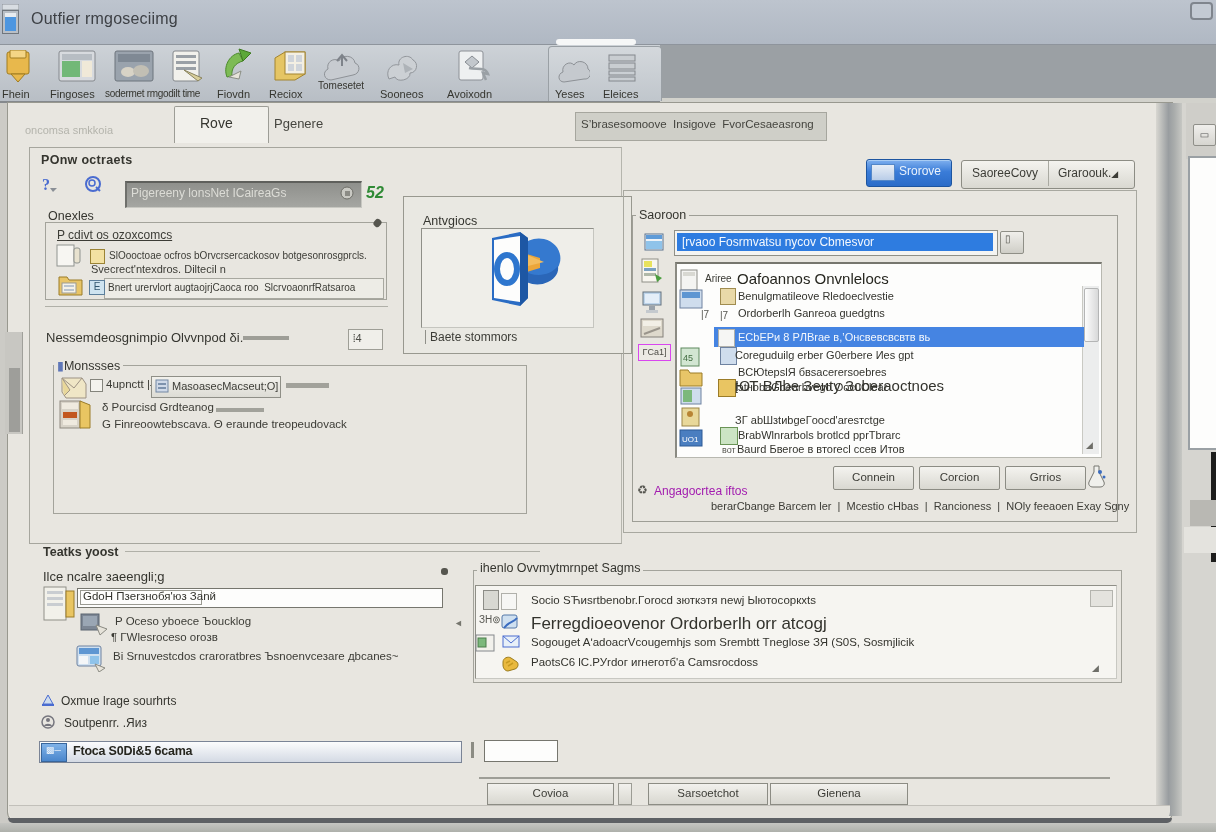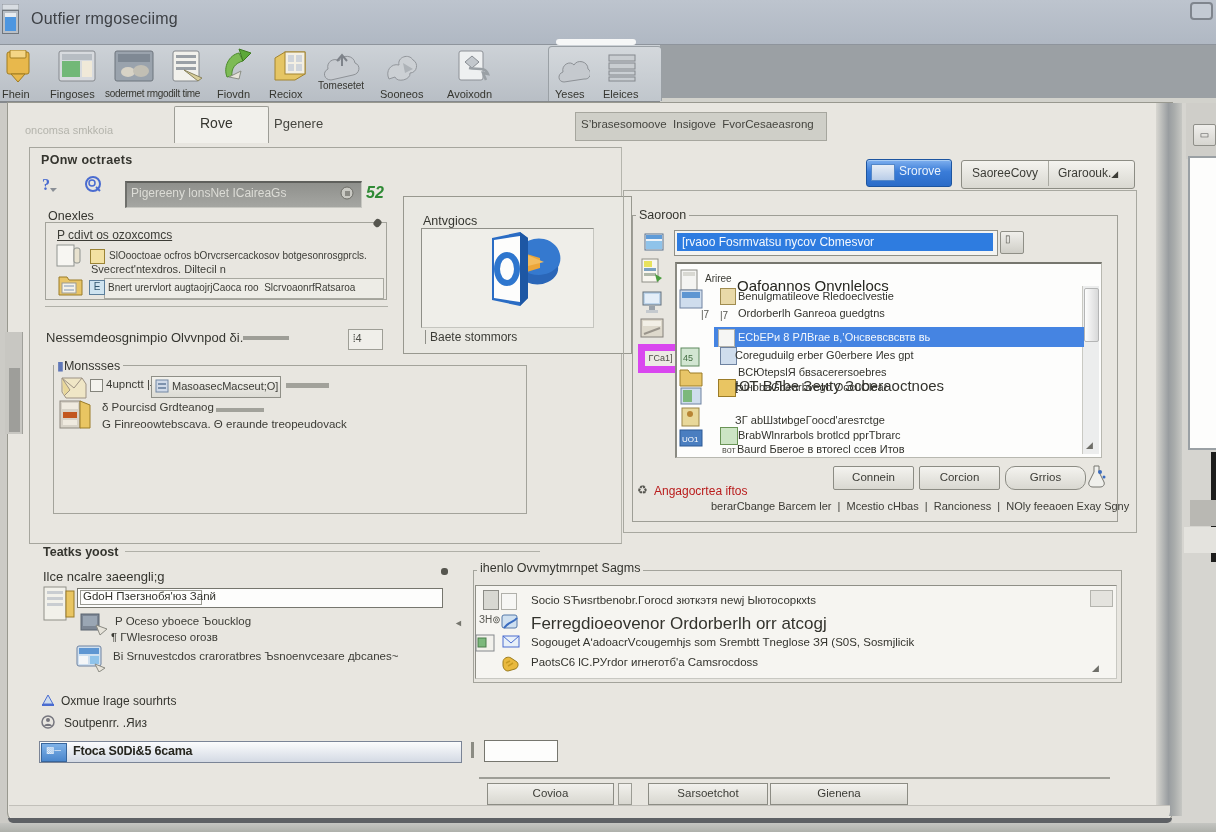--- a/index.html
+++ b/index.html
@@ -259,21 +259,21 @@
   <rect x="2" y="2" width="18" height="13" fill="#bdd4ea" stroke="#64727f"></rect>
   <rect x="4" y="4" width="14" height="9" fill="#e4eef8"></rect>
   <rect x="8" y="16" width="6" height="4" fill="#9aa2aa"></rect>
   <rect x="5" y="20" width="12" height="3" fill="#c4c9ce"></rect>
 </svg></div>
 <div class="abs" style="left:640px;top:318px;"><svg width="24" height="21" viewBox="0 0 24 21">
   <rect x="1" y="1" width="22" height="18" fill="#ded9cc" stroke="#84807a"></rect>
   <rect x="3" y="3" width="18" height="5" fill="#f2efe6"></rect>
   <path d="M4 16 L20 10" stroke="#9a958c" stroke-width="2"></path>
 </svg></div>
-<div class="abs" style="left:638px;top:344px;width:31px;height:15px;border:7px solid #d946ef;background:#eceae4;font-size:9px;color:#4c4c46;text-align:center;line-height:14px;">ΓСа1]</div>
+<div class="abs" style="left:638px;top:344px;width:31px;height:15px;border:1px solid #d946ef;background:#eceae4;font-size:9px;color:#4c4c46;text-align:center;line-height:14px;">ΓСа1]</div>
 
 <div class="abs" style="left:674px;top:230px;width:322px;height:24px;background:#f4f4f2;border:1px solid #8f8f87;"></div>
 <div class="abs" style="left:677px;top:233px;width:316px;height:18px;background:#2e7ce0;"></div>
 <div class="abs" style="left:682px;top:235px;font-size:12px;color:#f4f8fd;">[rvaoo Fosrmvatsu nycov Сbmesvor</div>
 <div class="abs" style="left:1000px;top:231px;width:22px;height:21px;background:linear-gradient(#f0efeb,#cfcec7);border:1px solid #8f8f87;border-radius:2px;"></div>
 <div class="abs" style="left:1005px;top:233px;font-size:10px;color:#55554f;">▯</div>
 
 <div class="abs" style="left:675px;top:262px;width:424px;height:193px;background:#fdfdfc;
      border-top:2px solid #76766e;border-left:2px solid #8a8a82;border-right:1px solid #b8b8b0;border-bottom:1px solid #b8b8b0;"></div>
 
@@ -294,50 +294,50 @@
   <path d="M1 102 L9 102 L11 105 L23 105 L23 118 L1 118 Z" fill="#e8c568" stroke="#9b7c28"></path>
   <rect x="2" y="120" width="20" height="16" fill="#cfdded" stroke="#6e82a0"></rect>
   <rect x="4" y="122" width="9" height="12" fill="#7cb87c"></rect>
   <rect x="3" y="140" width="17" height="18" fill="#e8d89a" stroke="#9b8648"></rect>
   <circle cx="11" cy="146" r="3" fill="#b88434"></circle>
   <rect x="1" y="162" width="22" height="16" fill="#4a7ec0" stroke="#2d5a96"></rect>
   <text x="3" y="174" font-size="8" fill="#fff">UO1</text>
 </svg></div>
 
 <div class="abs" style="left:705px;top:273px;font-size:10px;color:#3a3a34;">Ariree</div>
-<div class="abs" style="left:737px;top:277px;font-size:15px;color:#26261f;">Oafoannos Onvnlelocs</div>
+<div class="abs" style="left:737px;top:270px;font-size:15px;color:#26261f;">Oafoannos Onvnlelocs</div>
 <div class="abs" style="left:720px;top:288px;width:14px;height:15px;background:#e9d9a8;border:1px solid #a08c50;"></div>
 <div class="abs" style="left:738px;top:290px;font-size:11px;color:#33332d;">Benulgmatileove Rledoeclvestie</div>
 <div class="abs" style="left:720px;top:310px;font-size:10px;color:#55554f;">|7</div>
 <div class="abs" style="left:738px;top:307px;font-size:11px;color:#33332d;">Ordorberlh Ganreoa guedgtns</div>
 <div class="abs" style="left:718px;top:329px;width:15px;height:16px;background:#f6f6f4;border:1px solid #b0b0aa;"></div>
 <div class="abs" style="left:738px;top:331px;font-size:11px;color:#f2f6fc;">ECbEPи 8 PЛBrae в,ʼОнсвeвсвсвтв вь</div>
 <div class="abs" style="left:720px;top:347px;width:15px;height:16px;background:#cfdded;border:1px solid #6e82a0;"></div>
 <div class="abs" style="left:735px;top:349px;font-size:11px;color:#33332d;">Coreguduilg erber G0erbere Иes gpt</div>
 <div class="abs" style="left:738px;top:366px;font-size:11px;color:#33332d;text-align:right;">BCЮtepslЯ бвsacerersоebres</div>
 <div class="abs" style="left:718px;top:379px;width:16px;height:16px;background:#e9c562;border:1px solid #9b7c28;"></div>
 <div class="abs" style="left:735px;top:381px;font-size:11px;color:#33332d;">[эtноbaGoearbvego OocuСlear</div>
 <div class="abs" style="left:735px;top:377px;font-size:15px;color:#33332d;text-align:center;">ЮТ BЛbe Зeиtу Зcberaoctnоes</div>
 <div class="abs" style="left:735px;top:414px;font-size:11px;color:#33332d;">ЗΓ abШзtиbgeΓoocd'aresтctge</div>
 <div class="abs" style="left:720px;top:427px;width:16px;height:16px;background:#cce4c4;border:1px solid #6a9456;"></div>
 <div class="abs" style="left:738px;top:429px;font-size:11px;color:#33332d;">BrabWlnrarbols brotlcd pprTbrarc</div>
 <div class="abs" style="left:722px;top:445px;font-size:9px;color:#55554f;">вот</div>
 <div class="abs" style="left:737px;top:443px;font-size:11px;color:#33332d;">Baurd Бвеrоe в втоrecl cceв Итов</div>
 
 <div class="abs" style="left:833px;top:466px;width:79px;height:22px;background:linear-gradient(#f4f3ef,#d9d8d1);border:1px solid #8c8c84;border-radius:2px;font-size:11.5px;color:#3c3c36;text-align:center;line-height:21px;">Connein</div>
 <div class="abs" style="left:919px;top:466px;width:79px;height:22px;background:linear-gradient(#f4f3ef,#d9d8d1);border:1px solid #8c8c84;border-radius:2px;font-size:11.5px;color:#3c3c36;text-align:center;line-height:21px;">Corcion</div>
-<div class="abs" style="left:1005px;top:466px;width:79px;height:22px;background:linear-gradient(#f4f3ef,#d9d8d1);border:1px solid #8c8c84;border-radius:10px;font-size:11.5px;color:#3c3c36;text-align:center;line-height:21px;">Grrios</div>
+<div class="abs" style="left:1005px;top:466px;width:79px;height:22px;background:linear-gradient(#f4f3ef,#d9d8d1);border:1px solid #8c8c84;border-radius:2px;font-size:11.5px;color:#3c3c36;text-align:center;line-height:21px;">Grrios</div>
 <div class="abs" style="left:1086px;top:464px;"><svg width="22" height="24" viewBox="0 0 22 24">
   <path d="M8 2 L13 2 L13 8 L18 18 C19 21 17 23 14 23 L7 23 C4 23 2 21 3 18 L8 8 Z" fill="#f0f0ec" stroke="#767670"></path>
   <circle cx="14" cy="8" r="2" fill="#3a6cc0"></circle>
   <circle cx="18" cy="13" r="1.5" fill="#3a6cc0"></circle>
 </svg></div>
 
 <div class="abs" style="left:637px;top:483px;font-size:12px;color:#55554f;">♻</div>
-<div class="abs" style="left:654px;top:484px;font-size:12px;color:#b91c1c;">Angagocrtea iftos</div>
+<div class="abs" style="left:654px;top:484px;font-size:12px;color:#a21caf;">Angagocrtea iftos</div>
 <div class="abs" style="left:711px;top:500px;font-size:11px;color:#3c3c36;">berarCbange Barcem ler&nbsp;&nbsp;|&nbsp;&nbsp;Mcestio cHbas&nbsp;&nbsp;|&nbsp;&nbsp;Rancioness&nbsp;&nbsp;|&nbsp;&nbsp;NOly feeaoen Exay Sgny</div>
 
 <div class="abs lbl" style="left:43px;top:545px;font-size:12.5px;font-weight:bold;">Teatks yoost</div>
 <div class="abs" style="left:125px;top:551px;width:415px;height:1px;background:#b0b0a8;"></div>
 <div class="abs lbl" style="left:43px;top:569px;font-size:13px;">Ilce ncalre зaeengli;g</div>
 <div class="abs" style="left:441px;top:568px;width:7px;height:7px;background:#56564f;border-radius:3px;"></div>
 
 <div class="abs" style="left:42px;top:585px;"><svg width="34" height="37" viewBox="0 0 34 37">
   <rect x="2" y="2" width="22" height="33" fill="#f2f1ea" stroke="#8f8f87"></rect>
   <rect x="24" y="6" width="8" height="26" fill="#e9c562" stroke="#9b7c28"></rect>

